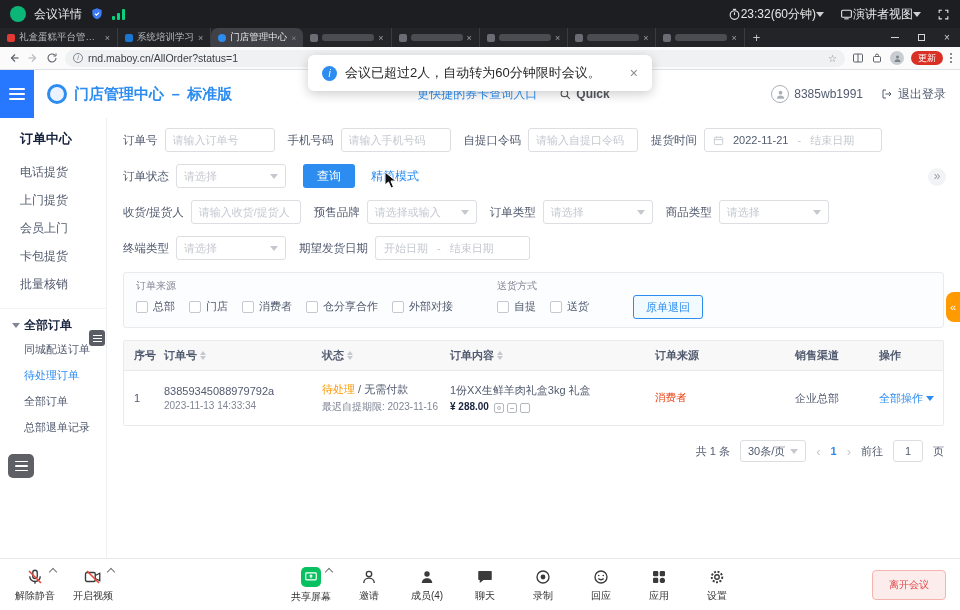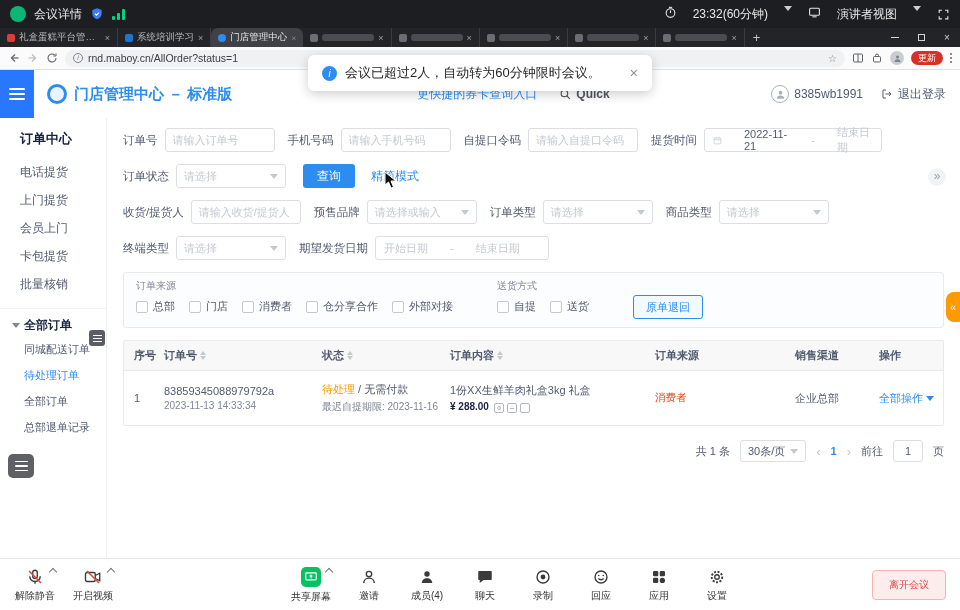--- a/index.html
+++ b/index.html
@@ -5,21 +5,21 @@
   * { box-sizing: border-box; margin: 0; padding: 0; }
   html,body { width:960px; height:610px; overflow:hidden; }
   body { position:relative; background:#fff; font-family:"Liberation Sans","DejaVu Sans",sans-serif; }
 
   
   #topbar { position:absolute; top:0; left:0; right:0; height:28px; background:#1d1e22; display:flex; align-items:center; padding:0 10px; gap:8px; color:#e8e8e8; font-size:12px; z-index:10; }
   .appdot { width:16px; height:16px; border-radius:50%; background:#0cb578; display:inline-block; }
   .sigbars { display:flex; align-items:flex-end; gap:2px; height:11px; }
   .sigbars span { width:3px; background:#0bd07d; border-radius:1px; }
   .topbar-right { margin-left:auto; display:flex; align-items:center; gap:6px; }
-  .top-group { display:flex; align-items:flex-start; gap:16px; margin-left:10px; cursor:default; }
+  .top-group { display:flex; align-items:center; gap:0; margin-left:10px; cursor:default; }
   .tri-down { width:0; height:0; border-left:4px solid transparent; border-right:4px solid transparent; border-top:5px solid #cfcfcf; display:inline-block; }
 
   
   #tabstrip { position:absolute; top:28px; left:0; right:0; height:19px; background:#232428; display:flex; align-items:stretch; z-index:10; }
   .tab { display:flex; align-items:center; gap:4px; padding:0 7px; max-width:118px; min-width:80px; font-size:9.5px; color:#b9bbc0; border-right:1px solid #3a3c42; overflow:hidden; white-space:nowrap; }
   .tab.active { background:#3f4147; color:#e8e8e8; border-radius:7px 7px 0 0; border-right:none;font-family:Liberation Serif, serif; }
   .tab .fav { width:8px; height:8px; border-radius:2px; flex:none; }
   .tab .lbl { overflow:hidden; text-overflow:ellipsis; flex:1; }
   .tab .x { color:#9a9da3; font-size:9px; flex:none; }
   .ghostbar { width:52px; height:7px; background:#4a4c52; border-radius:3px; }
@@ -66,21 +66,21 @@
 
   
   #content { flex:1; position:relative; padding:10px 16px 0 16px; background:#fff; overflow:hidden; }
   .frow { display:flex; align-items:center; margin-bottom:12px; }
   .fg { display:flex; align-items:center; margin-right:13px; }
   .fg .lbl { font-size:11.5px; color:#515a6e; margin-right:7px; white-space:nowrap; }
   .inp { width:110px; height:24px; border:1px solid #dcdee2; border-radius:3px; padding:0 7px; font-size:11px; color:#515a6e; outline:none; font-family:inherit; }
   .inp::placeholder { color:#c5c8ce; }
   .sel { width:110px; height:24px; border:1px solid #dcdee2; border-radius:3px; display:flex; align-items:center; justify-content:space-between; padding:0 7px; font-size:11px; color:#c5c8ce; cursor:pointer; background:#fff; }
   .tri { width:0; height:0; border-left:4px solid transparent; border-right:4px solid transparent; border-top:5px solid #c5c8ce; }
-  .datebox { height:24px; border:1px solid #dcdee2; border-radius:3px; display:flex; align-items:center; gap:22px; padding:0 8px; font-size:11px; background:#fff; cursor:pointer; }
+  .datebox { height:24px; border:1px solid #dcdee2; border-radius:3px; display:flex; align-items:center; gap:9px; padding:0 8px; font-size:11px; background:#fff; cursor:pointer; }
   .dval { color:#515a6e; } .dph { color:#c5c8ce; }
   .btn-primary { height:24px; padding:0 14px; background:#2d8cf0; color:#fff; border:none; border-radius:3px; font-size:12px; margin-left:4px; cursor:pointer; font-family:inherit; }
   .linkblue { color:#2d8cf0; font-size:12px; margin-left:16px; cursor:pointer; }
 
   .originbox { border:1px solid #e8eaec; background:#fcfdfe; border-radius:3px; padding:6px 12px 8px 12px; display:flex; gap:44px; align-items:flex-start; margin-top:2px; }
   .og { display:flex; flex-direction:column; gap:6px; }
   .og .oglbl { font-size:10px; color:#808695; }
   .ogopts { display:flex; align-items:center; gap:14px; font-size:11px; color:#515a6e; }
   .cb { display:flex; align-items:center; gap:5px; cursor:pointer; }
   .cbbox { width:12px; height:12px; border:1px solid #c5c8ce; border-radius:2px; background:#fff; flex:none; }
@@ -415,21 +415,21 @@
       <div class="frow">
         <div class="fg">
           <span class="lbl">终端类型</span>
           <div class="sel">
               <span>请选择</span>
               <span class="tri"></span>
             </div>
         </div>
         <div class="fg">
           <span class="lbl">期望发货日期</span>
-          <div class="datebox" style="width:174px">
+          <div class="datebox" style="width:155px">
             <span class="dph">开始日期</span>
             <span class="dph">-</span>
             <span class="dph">结束日期</span>
           </div>
         </div>
       </div>
 
       <div class="originbox">
         <div class="og">
           <span class="oglbl">订单来源</span>

